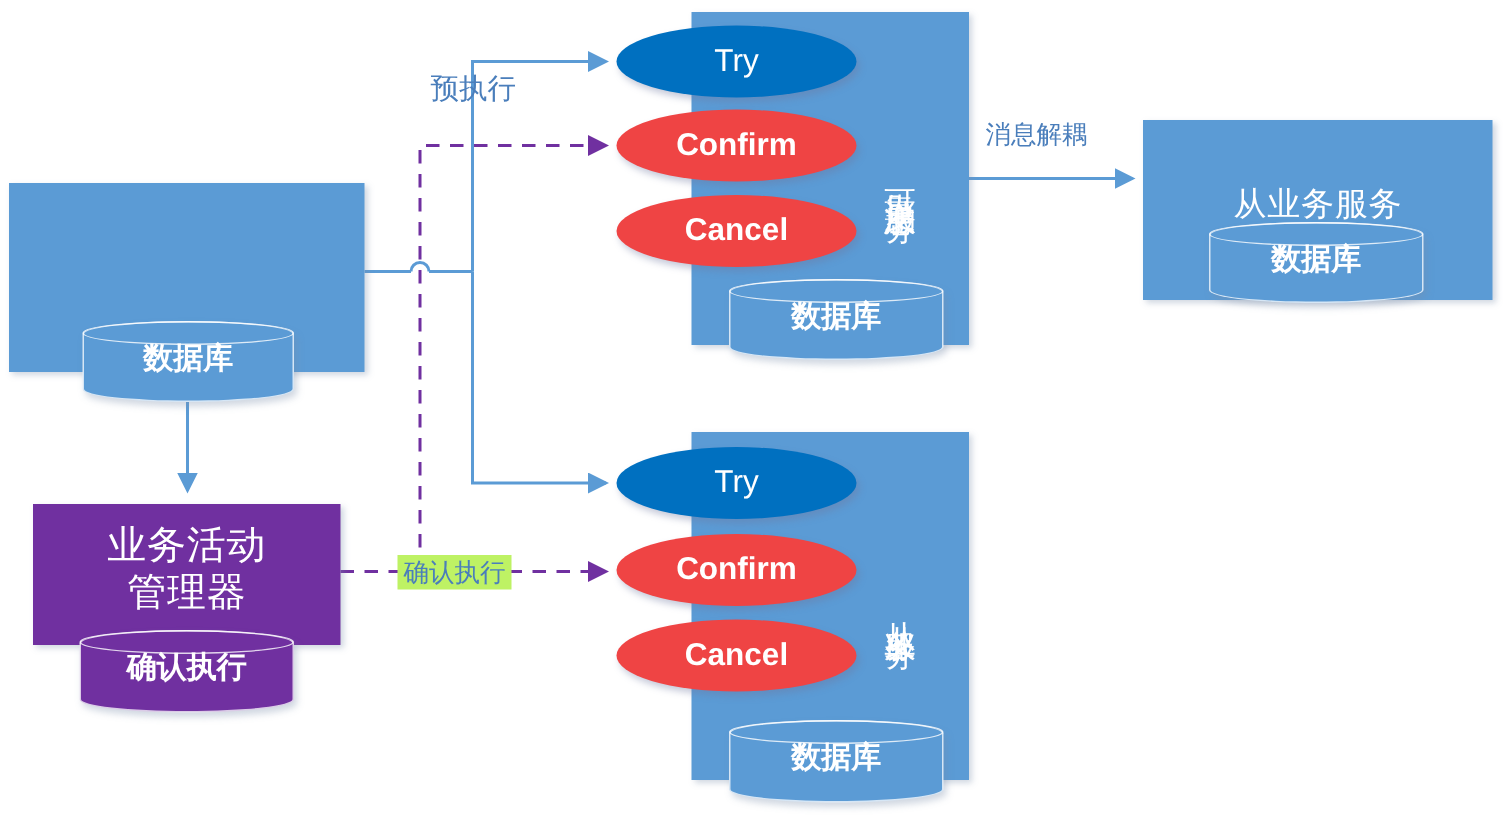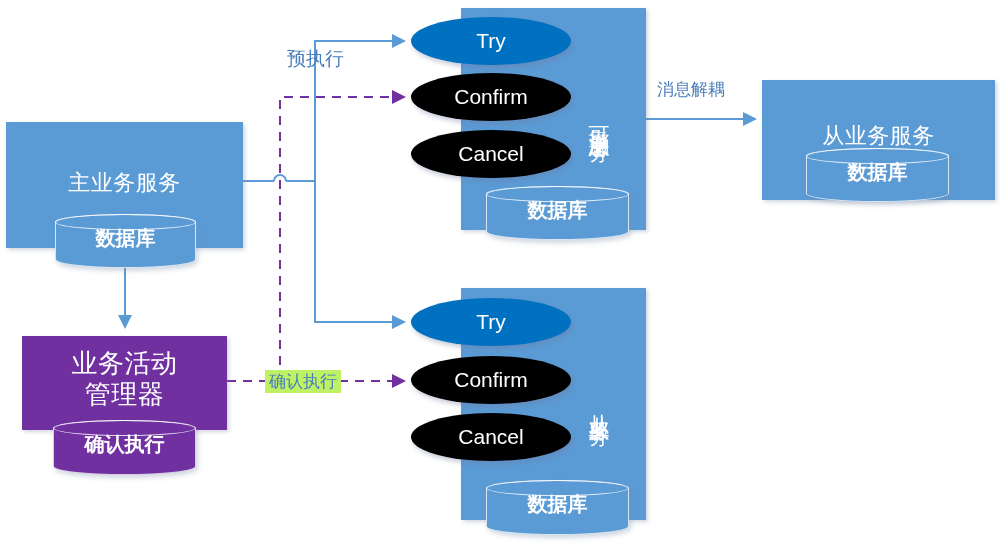--- a/index.html
+++ b/index.html
@@ -26,21 +26,21 @@
   .cyl.purple{background:#7030A0;}
   .cyl .top{position:absolute;left:-1px;right:-1px;top:-1px;height:30%;
             border:1px solid rgba(255,255,255,.8);border-radius:50%;
             box-sizing:border-box;background:transparent;}
   .cyl .txt{position:relative;color:#fff;text-align:center;margin-top:7%;}
 
   
   .ell{position:absolute;border-radius:50%;display:flex;align-items:center;justify-content:center;
        color:#fff;box-shadow:2px 3px 5px rgba(110,120,160,.4);}
   .ell.try{background:#0070C0;}
-  .ell.cc{background:#000000;}
+  .ell.cc{background:#ef4444;font-weight:bold;}
 
   
   .clabel{position:absolute;color:#4A7EBB;white-space:nowrap;}
 
   svg.lines{position:absolute;left:0;top:0;width:1004px;height:555px;overflow:visible;}
 </style>
 </head>
 <body>
 
 <div id="stage">
@@ -89,21 +89,20 @@
   <div class="ell cc" style="left:411px;top:130px;width:160px;height:48px;font-size:21px;">
     <span>Cancel</span>
   </div>
 
   <div class="cyl blue" style="left:486px;top:186px;width:143px;height:54px;">
     <span class="top"></span>
     <span class="txt" style="font-size:20px;">数据库</span>
   </div>
 
   <div class="box box-blue" style="left:6px;top:122px;width:237px;height:126px;"></div>
-  <div class="boxlabel" style="left:6px;top:170px;width:237px;font-size:22px;">主业务服务</div>
   <div class="cyl blue" style="left:55px;top:214px;width:141px;height:54px;">
     <span class="top"></span>
     <span class="txt" style="font-size:20px;">数据库</span>
   </div>
 
   <div class="box box-purple" style="left:22px;top:336px;width:205px;height:94px;"></div>
   <div class="boxlabel" style="left:22px;top:348px;width:205px;font-size:26px;">业务活动
 管理器</div>
   <div class="cyl purple" style="left:53px;top:420px;width:143px;height:55px;">
     <span class="top"></span>

